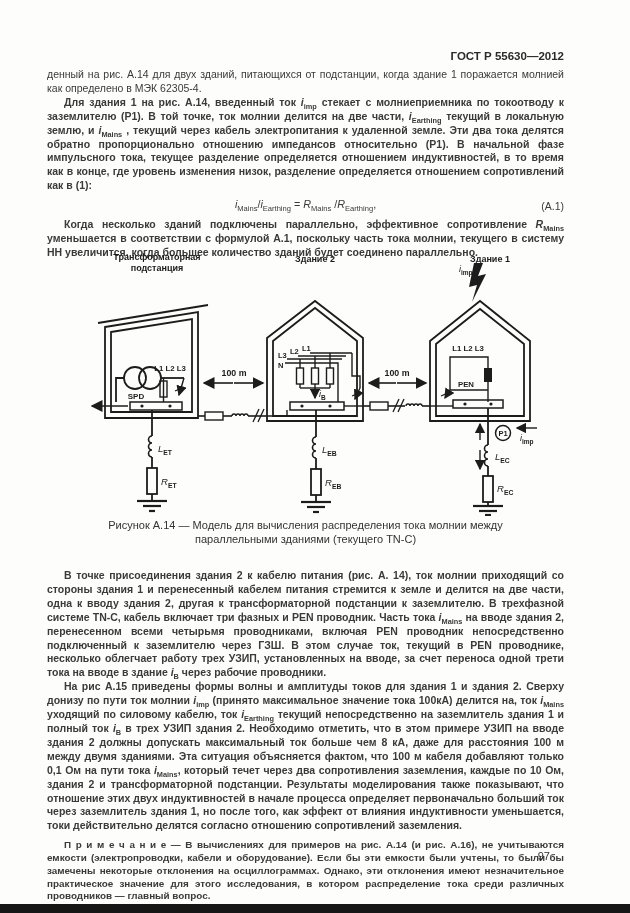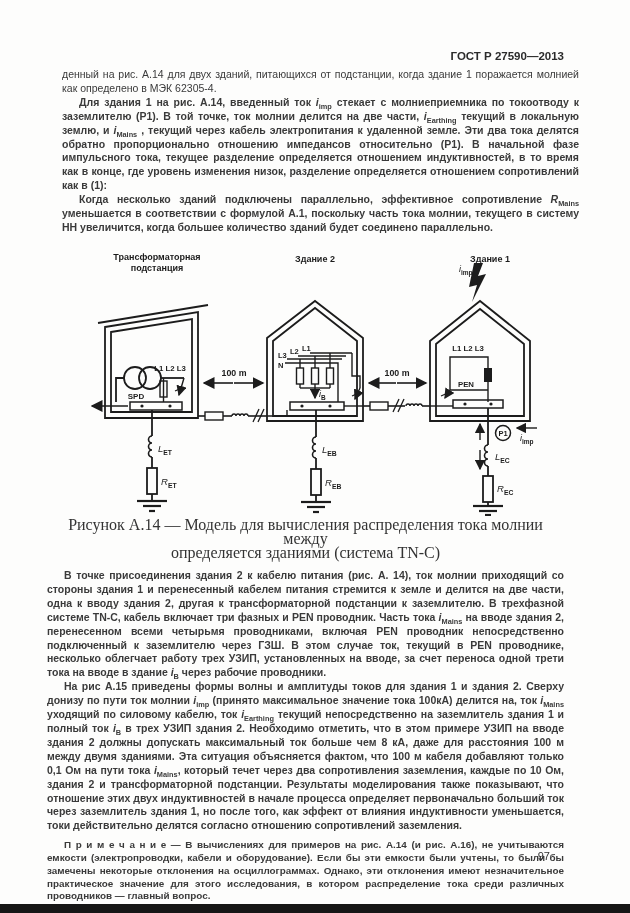--- a/index.html
+++ b/index.html
@@ -1,46 +1,50 @@
 <!DOCTYPE html>
 <html><head>
 <meta charset="utf-8">
 <style>
   html,body{margin:0;padding:0;background:#9a9a9a;}
   .page{position:relative;width:630px;height:913px;background:#fdfdfc;overflow:hidden;
         font-family:"Liberation Sans",sans-serif;color:#3a3a3a;}
   .doc-header{position:absolute;top:50px;left:47px;width:517px;text-align:right;
         font-weight:bold;font-size:11.5px;color:#2b2b2b;}
   .col{position:absolute;left:47px;width:517px;}
-  .block1{top:68px;margin-left:15px;}
+  .block1{top:68px;}
   .block2{top:569px;}
   p.body-par{margin:0;font-size:10.5px;line-height:13.9px;text-align:justify;}
   p.ind{text-indent:17px;font-weight:bold;}
   sub{font-size:0.7em;line-height:0;}
   i.var{font-style:italic;}
   .formula-row{position:relative;margin:5px 0 4px 0;height:16px;}
   .formula-center{text-align:center;font-size:10.8px;}
   .formula-num{position:absolute;right:0;top:2px;font-size:10.5px;}
   .caption{position:absolute;top:518px;left:47px;width:517px;text-align:center;
-        font-size:16px;line-height:14px;color:#333;font-family:Liberation Serif, serif;}
+        font-size:11px;line-height:14px;color:#333;}
   .page-number{position:absolute;top:850px;right:80px;font-size:11px;color:#333;}
   .bottom-strip{position:absolute;left:0;bottom:0;width:100%;height:9px;background:#161616;}
   .diagram{position:absolute;left:50px;top:250px;}
   svg text{font-family:"Liberation Sans",sans-serif;fill:#1c1c1c;stroke:none;}
 </style>
 </head>
 <body>
 
 <div class="page">
 
-  <div class="doc-header">ГОСТ Р 27590—2013</div>
+  <div class="doc-header">ГОСТ Р 55630—2012</div>
 
   <div class="col block1">
     <p class="body-par">денный на рис. А.14 для двух зданий, питающихся от подстанции, когда здание 1 поражается молнией как определено в МЭК 62305-4.</p>
     <p class="body-par ind">Для здания 1 на рис. А.14,  введенный  ток <i class="var">i</i><sub>imp</sub> стекает с молниеприемника по токоотводу к заземлителю (Р1). В той точке, ток молнии  делится на две части, <i class="var">i</i><sub>Earthing</sub> текущий в локальную землю, и <i class="var">i</i><sub>Mains</sub> , текущий через кабель электропитания к удаленной земле. Эти два тока делятся  обратно пропорционально отношению импедансов относительно (Р1). В начальной фазе импульсного тока, текущее разделение определяется отношением индуктивностей, в то время как в конце, где уровень изменения низок, разделение определяется отношением сопротивлений как в (1):</p>
+    <div class="formula-row">
+      <div class="formula-center"><i class="var">i</i><sub>Mains</sub>/<i class="var">i</i><sub>Earthing</sub> = <i class="var">R</i><sub>Mains</sub> /<i class="var">R</i><sub>Earthing</sub>,</div>
+      <div class="formula-num">(А.1)</div>
+    </div>
     <p class="body-par ind">Когда несколько зданий подключены параллельно, эффективное сопротивление <i class="var">R</i><sub>Mains</sub>  уменьшается в соответствии с формулой А.1, поскольку часть тока молнии, текущего в систему НН увеличится, когда большее количество зданий будет соединено  параллельно.</p>
   </div>
 
   <svg class="diagram" width="545" height="266" viewBox="0 0 545 266">
     <defs>
       <marker id="ah" viewBox="0 0 8 8" refX="7" refY="4" markerWidth="7.5" markerHeight="7.5" orient="auto-start-reverse">
         <path d="M0,0 L8,4 L0,8 Z" fill="#1c1c1c"></path>
       </marker>
     </defs>
 
@@ -201,21 +205,21 @@
       <g stroke-width="2.2">
         <line x1="423" y1="256" x2="453" y2="256"></line>
         <line x1="429" y1="261" x2="447" y2="261"></line>
         <line x1="435" y1="265" x2="441" y2="265"></line>
       </g>
     </g>
   </svg>
 
   <div class="caption">
     <div>Рисунок А.14 — Модель для вычисления распределения тока молнии между</div>
-    <div>определяется зданиями (система TN-C)</div>
+    <div>параллельными зданиями (текущего TN-C)</div>
   </div>
 
   <div class="col block2">
     <p class="body-par ind">В точке присоединения здания 2 к кабелю питания (рис. А. 14), ток молнии приходящий со стороны здания 1 и перенесенный  кабелем питания стремится к земле и делится на две части, одна к вводу здания 2, другая к трансформаторной подстанции к заземлителю. В трехфазной системе TN-C, кабель включает три фазных и PEN проводник. Часть тока <i class="var">i</i><sub>Mains</sub> на вводе здания 2, перенесенном всеми четырьмя проводниками, включая PEN проводник  непосредственно  подключенный  к  заземлителю  через  ГЗШ.  В этом случае ток, текущий в PEN проводнике, несколько облегчает работу трех УЗИП, установленных на вводе, за счет переноса одной трети тока на вводе в здание <i class="var">i</i><sub>B</sub>  через рабочие проводники.</p>
     <p class="body-par ind">На рис А.15 приведены формы волны и амплитуды токов для здания 1 и здания 2. Сверху донизу по пути  ток молнии <i class="var">i</i><sub>imp</sub> (принято максимальное значение тока 100кА) делится на, ток <i class="var">i</i><sub>Mains</sub> уходящий по силовому кабелю, ток <i class="var">i</i><sub>Earthing</sub> текущий непосредственно на заземлитель здания 1 и полный ток <i class="var">i</i><sub>B</sub> в трех УЗИП здания 2. Необходимо отметить, что в этом примере УЗИП на вводе здания 2 должны допускать максимальный ток больше чем 8 кА, даже для расстояния 100 м между двумя зданиями. Эта ситуация объясняется фактом, что 100 м кабеля добавляют только 0,1 Ом на пути тока <i class="var">i</i><sub>Mains</sub>, который течет через два сопротивления заземления, каждые по 10 Ом, здания 2 и трансформаторной подстанции. Результаты моделирования также показывают, что отношение этих двух индуктивностей в начале процесса определяет первоначально больший ток через заземлитель здания 1, но после того, как эффект от влияния индуктивности уменьшается, токи действительно делятся согласно отношению сопротивлений заземления.</p>
     <p class="body-par ind" style="font-size:9.9px;line-height:12.8px;margin-top:6px;">П р и м е ч а н и е — В вычислениях для примеров на рис. А.14 (и рис. А.16), не учитываются емкости (электропроводки, кабели и оборудование). Если бы эти емкости были учтены, то были бы замечены некоторые отклонения на осциллограммах. Однако, эти отклонения имеют незначительное практическое значение для этого исследования, в котором распределение тока среди различных проводников — главный вопрос.</p>
   </div>
 
   <div class="page-number">97</div>
   <div class="bottom-strip"></div>

